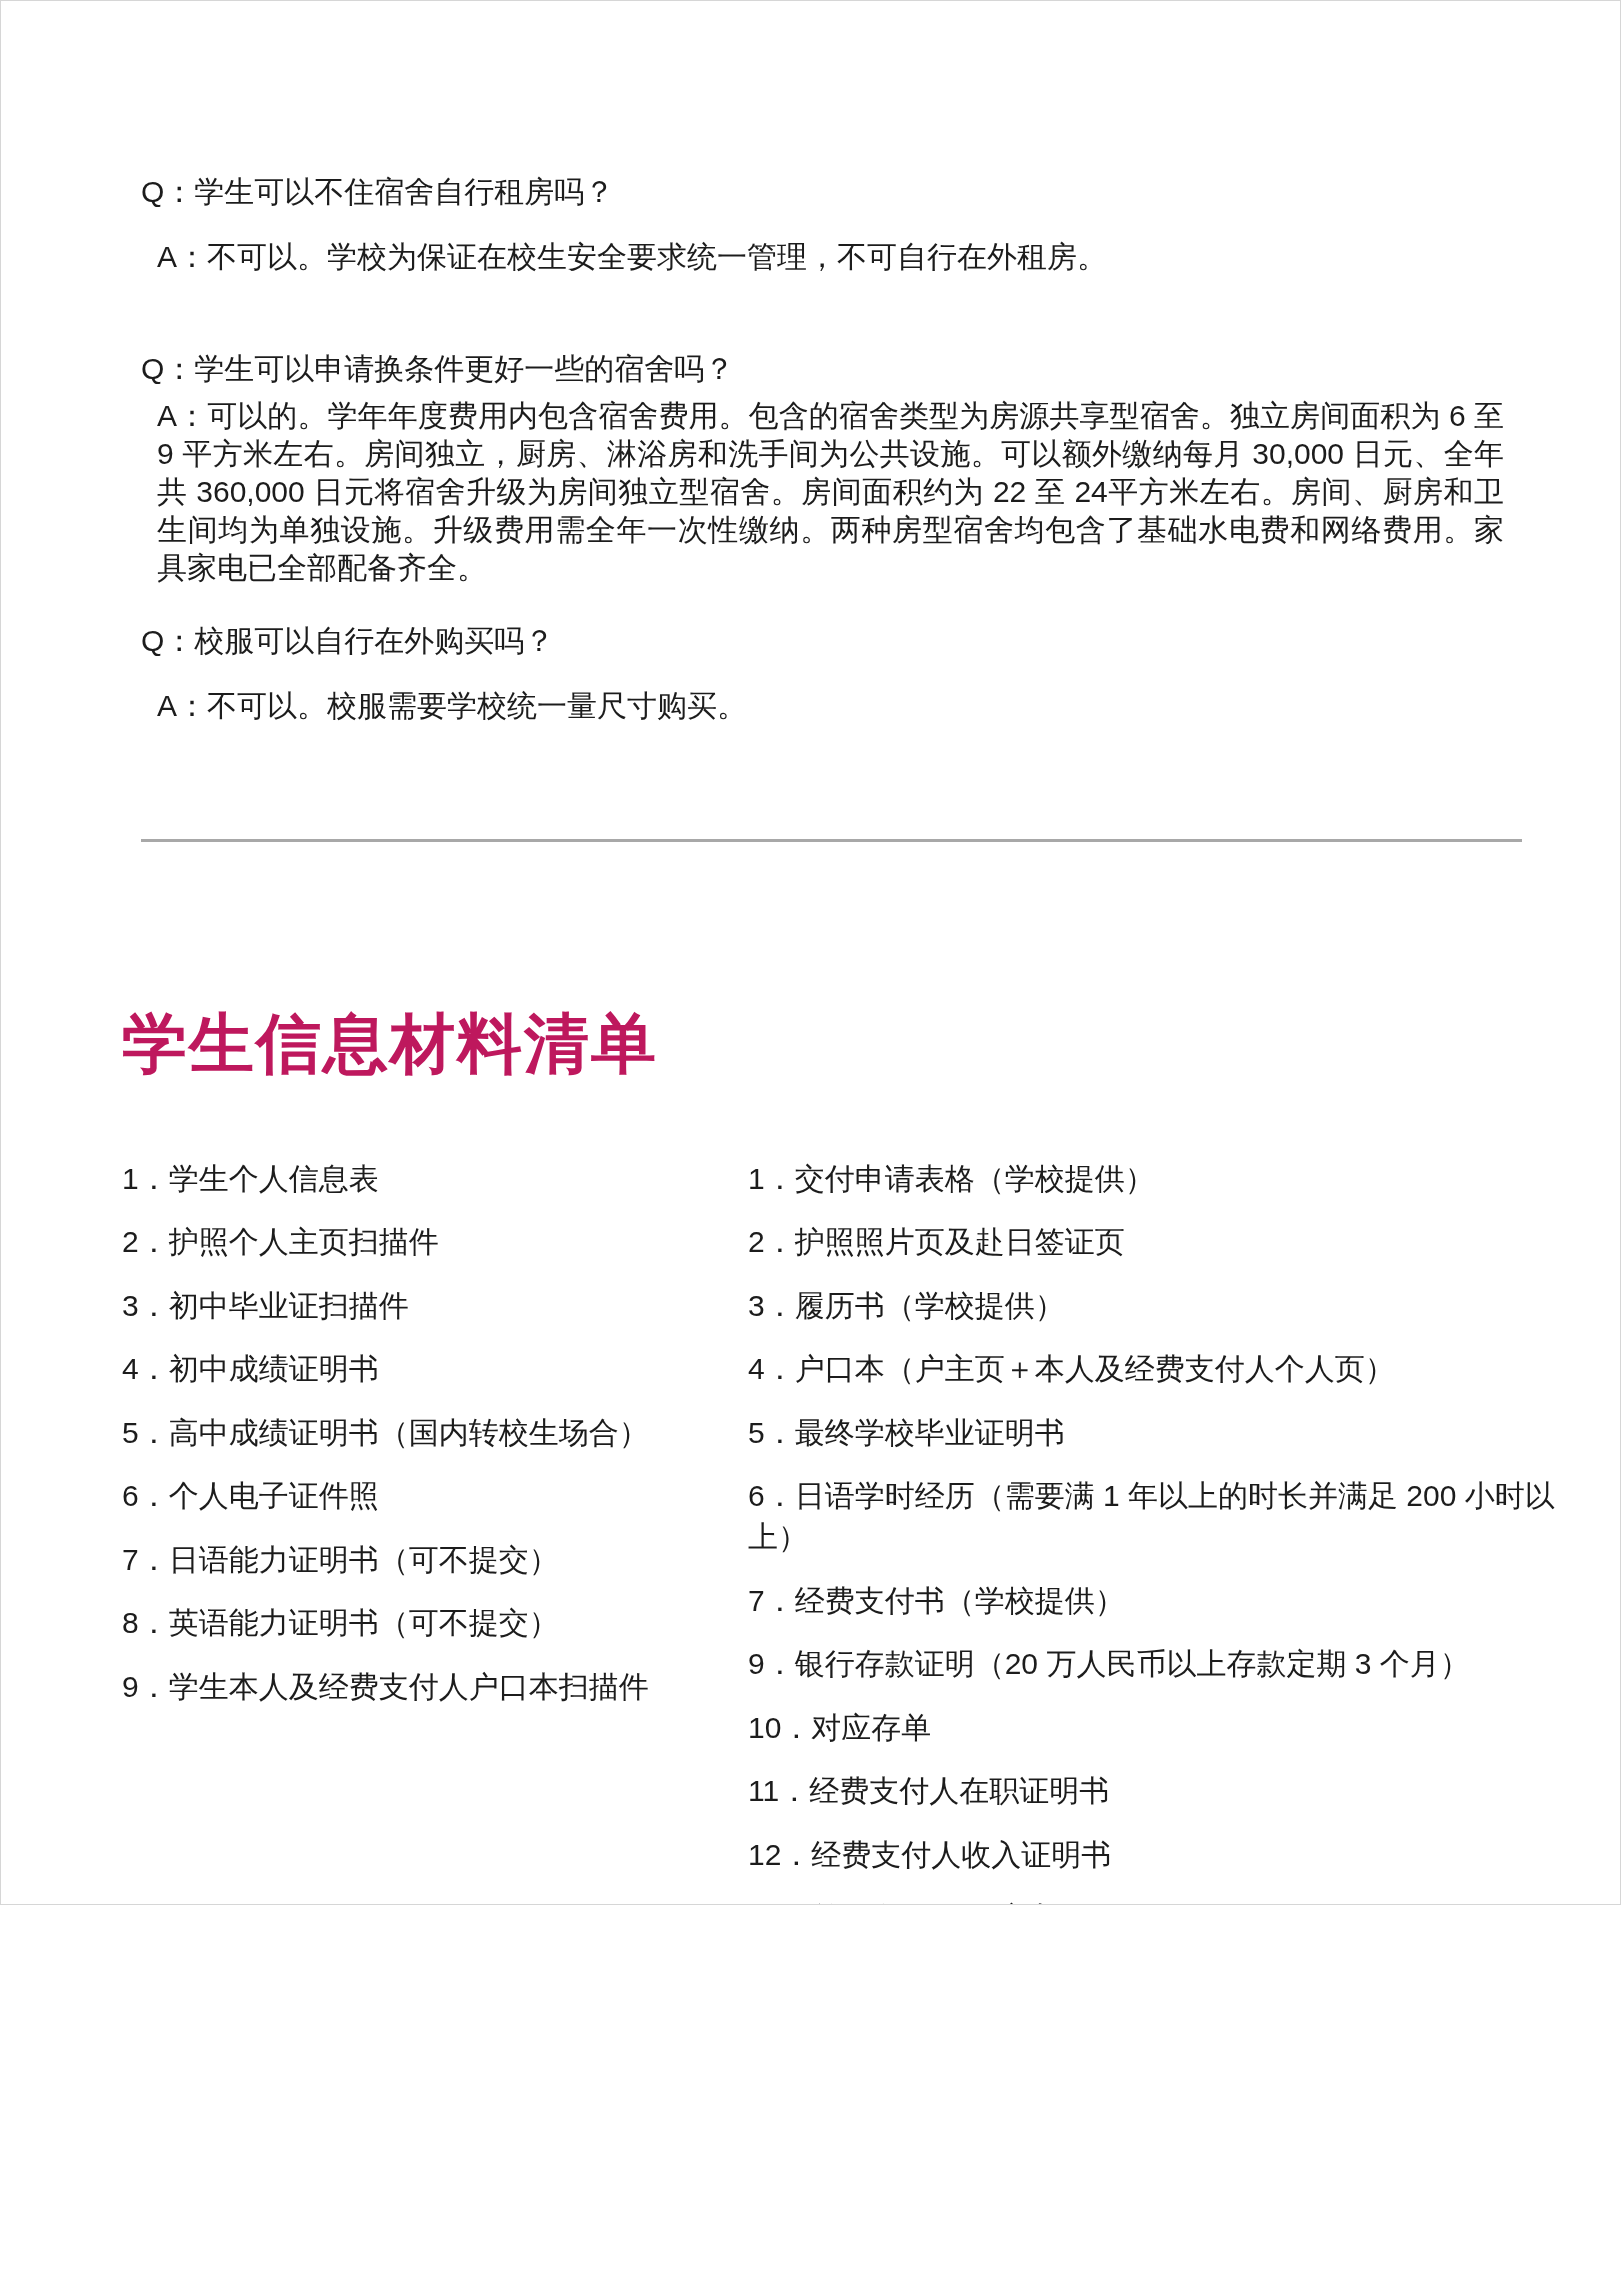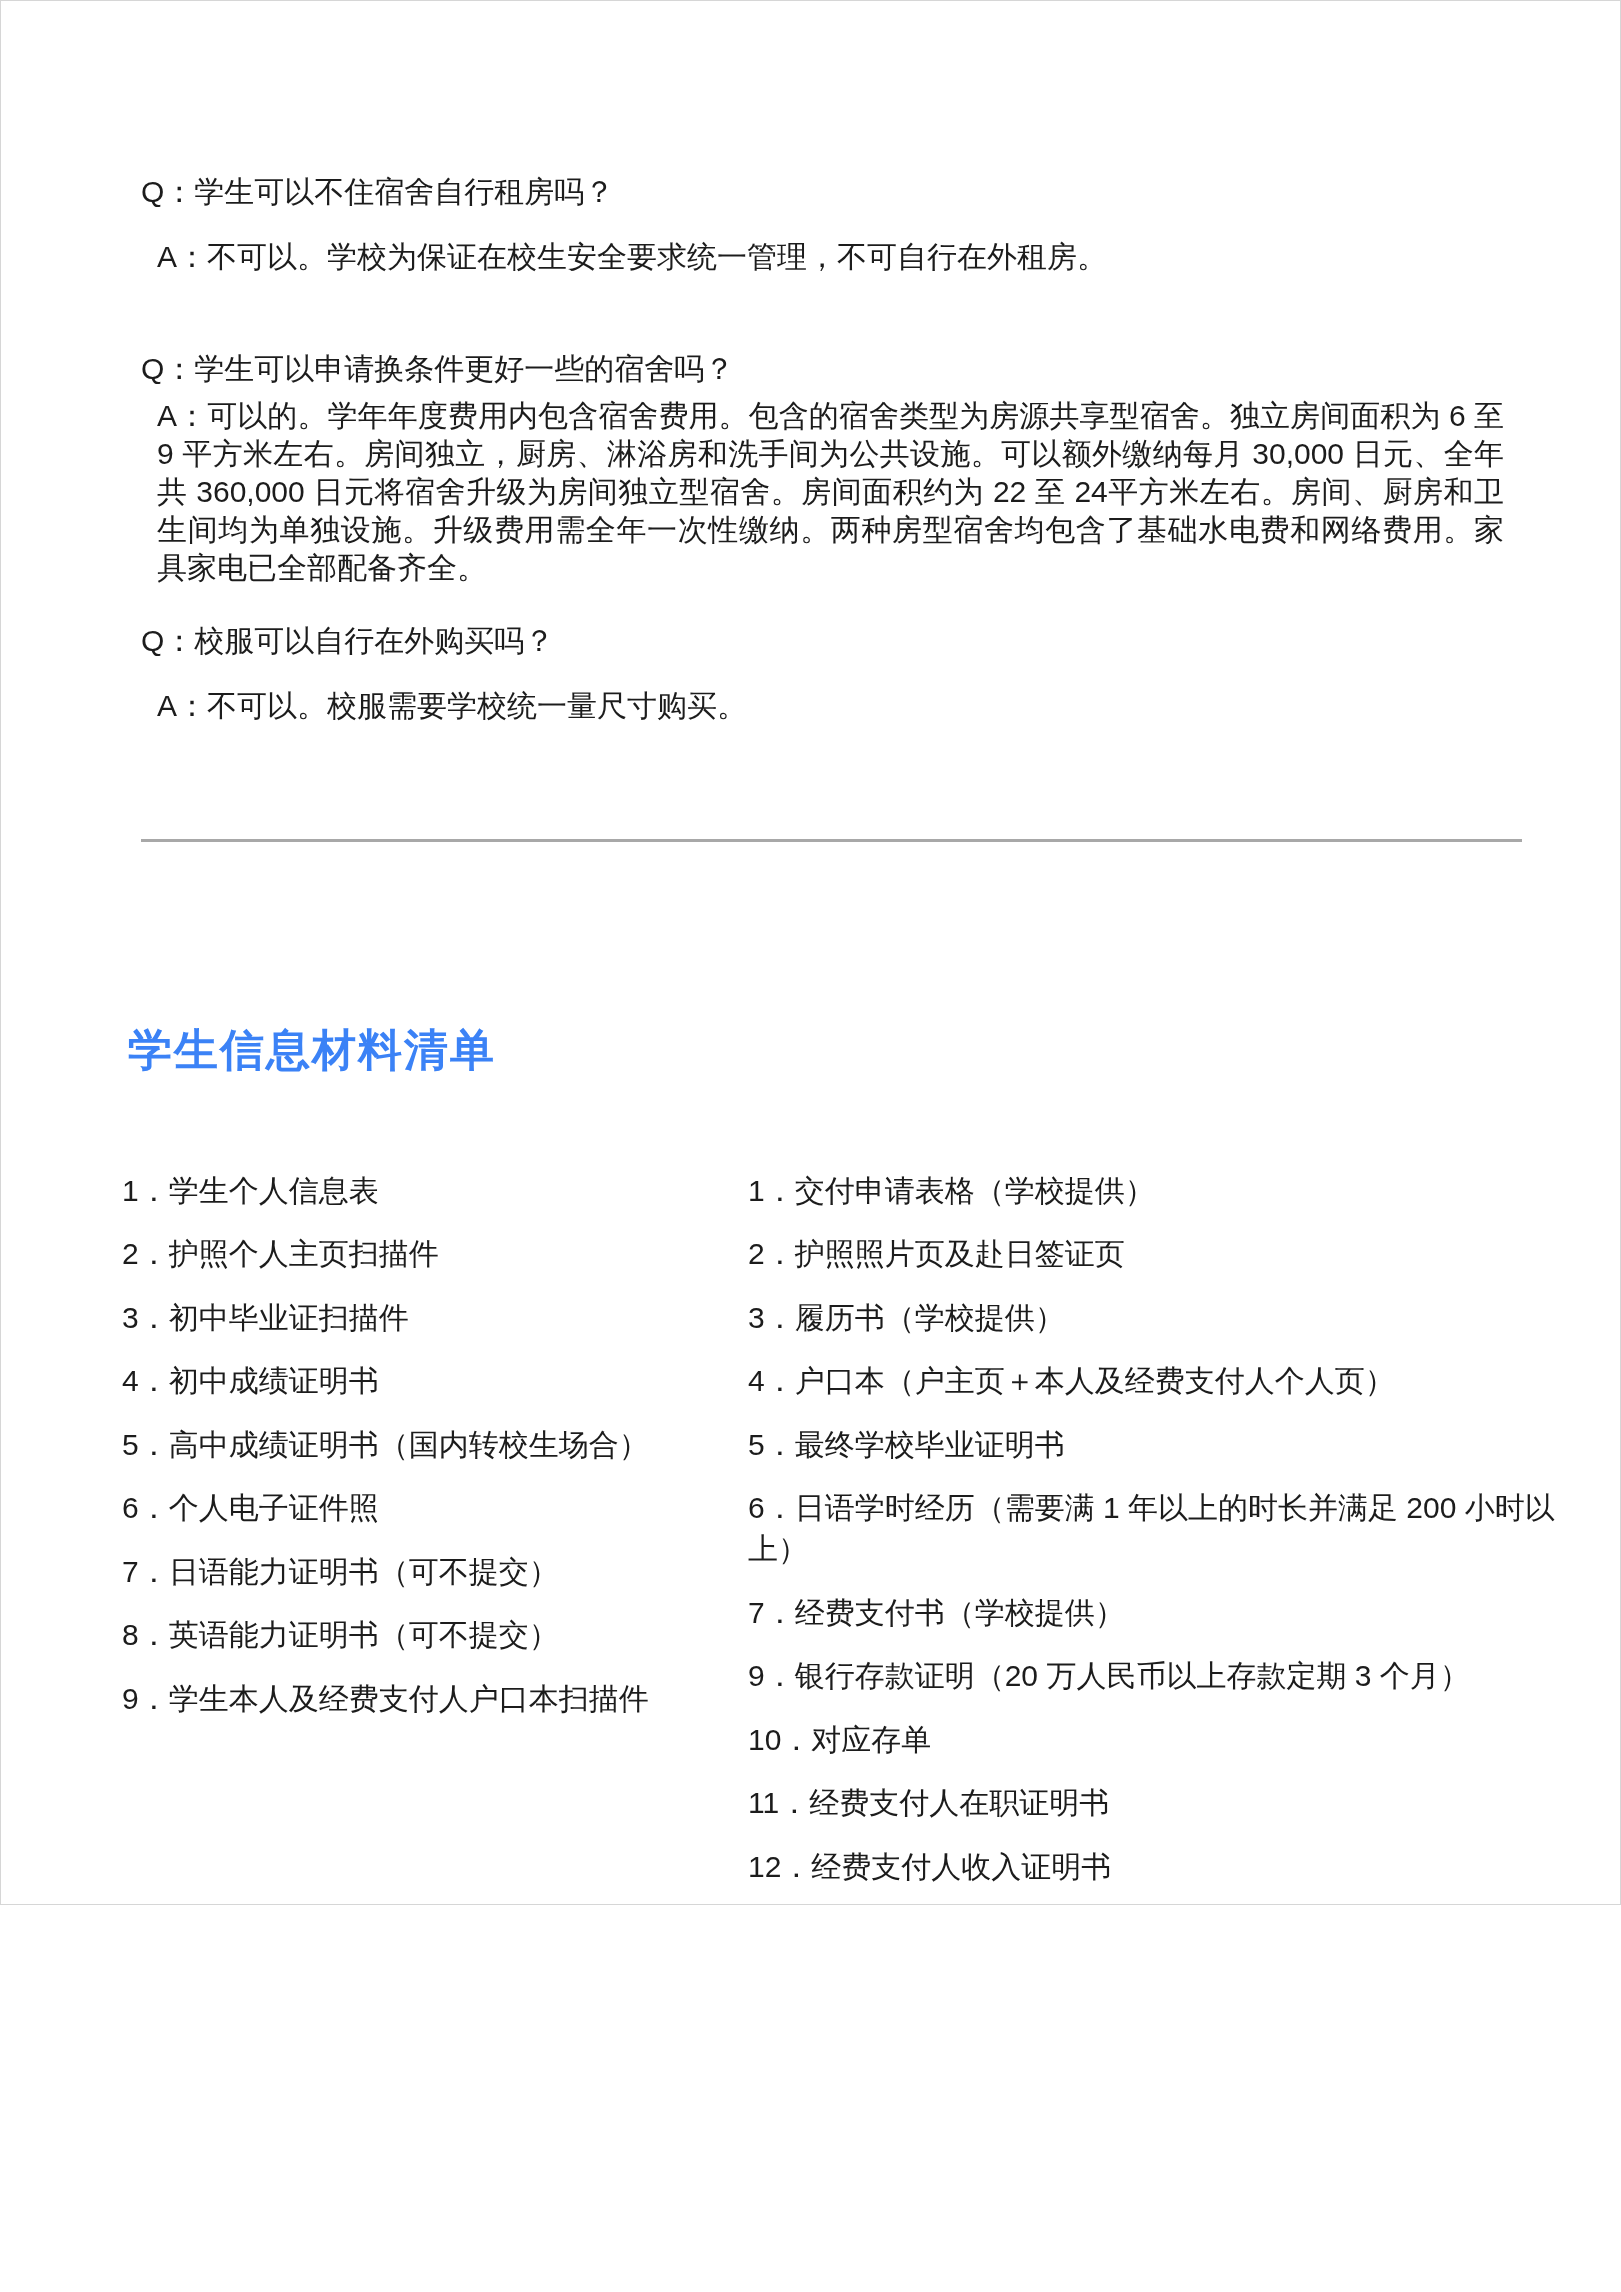--- a/index.html
+++ b/index.html
@@ -38,25 +38,25 @@
     border: none;
   }
   
   .lists-section {
     padding: 155px 54px 0 113px;
   }
   .headings-row { display: flex; }
   .list-col-left { width: 610px; flex: 0 0 610px; }
   .list-col-right { flex: 1 1 auto; }
   .list-title {
-    margin: 14px;
-    font-size: 44px;
+    margin: 8px;
+    font-size: 65px;
     line-height: 78px;
     font-weight: bold;
-    color: #3b82f6;
+    color: #be185d;
     letter-spacing: 2px;
     white-space: nowrap;
   }
   .lists-row { display: flex; margin-top: 59px; }
   .mat-list { margin: 8px; padding: 0; list-style: none; }
   .mat-item {
     font-size: 30px;
     line-height: 41px;
     margin-bottom: 22.5px;
     white-space: nowrap;

